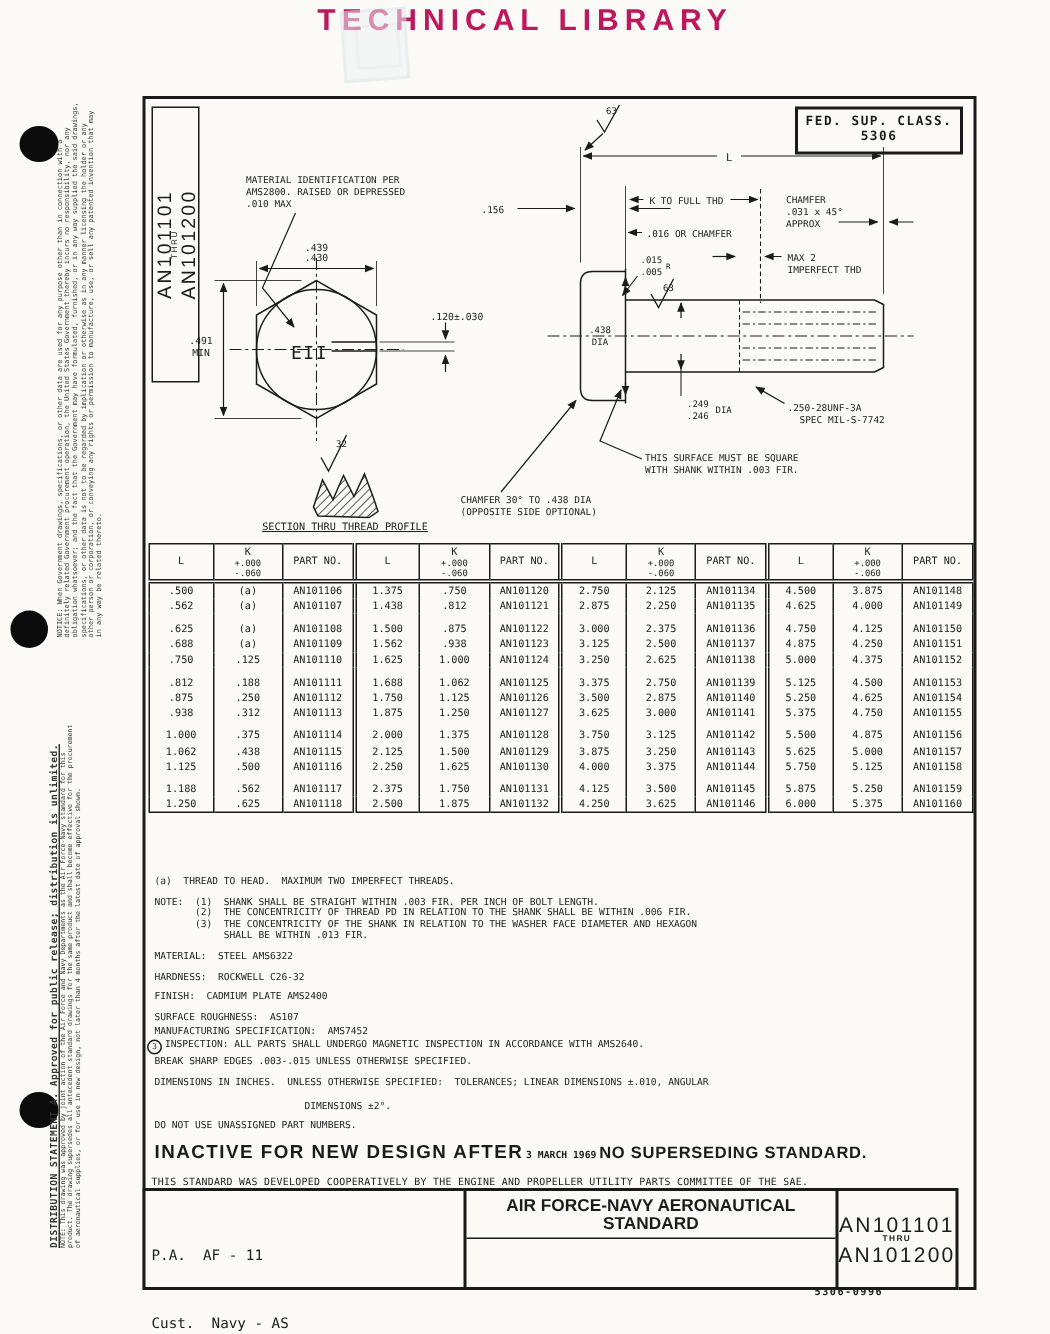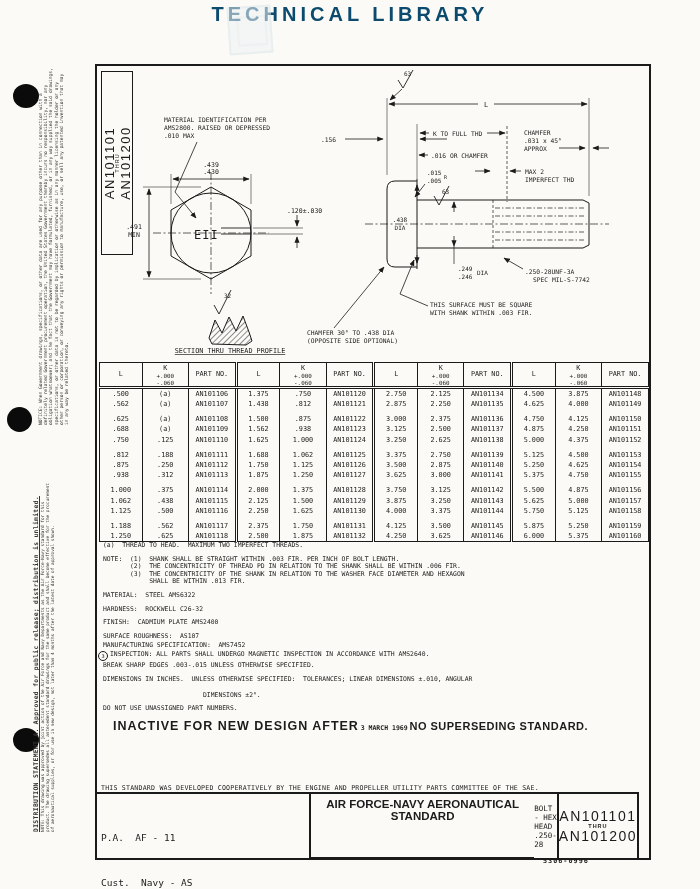--- a/index.html
+++ b/index.html
@@ -2,21 +2,21 @@
 <html><head>
 <meta charset="utf-8">
 <style>
   html,body{margin:0;padding:0;}
   body{width:700px;height:889px;background:#fbfaf6;position:relative;overflow:hidden;
        font-family:"DejaVu Sans Mono","Liberation Mono",monospace;color:#1b1b1b;}
   
   .wm{position:absolute;left:0;top:2px;width:700px;text-align:center;font-family:"Liberation Sans",sans-serif;}
   .wm-l1{font-size:8px;letter-spacing:1px;color:#c3c9cd;font-weight:bold;}
   .wm-l1 .brand{color:#c9bdb9;}
-  .wm-l2{font-size:20px;letter-spacing:4px;color:#0c4a6e;font-weight:bold;margin-top:1px;}
+  .wm-l2{font-size:20px;letter-spacing:4px;color:#be185d;font-weight:bold;margin-top:1px;}
   .wm-l3{font-size:8px;letter-spacing:2px;color:#bcc5cb;margin-top:1px;}
   .wm-logo{position:absolute;left:228px;top:6px;width:40px;height:44px;border:2px solid #dbe5ea;background:#eef3f5;opacity:.55;transform:rotate(-4deg);}
   .wm-logo:after{content:"";position:absolute;left:7px;top:8px;width:26px;height:26px;border:2px solid #e2eaee;}
   
   .hole{position:absolute;background:#0b0b0b;border-radius:50%;}
   
   .sheet{position:absolute;left:95px;top:64px;width:552px;height:792px;border:2px solid #1a1a1a;background:#fbfaf6;}
   
   .rot{transform-origin:0 0;transform:rotate(-90deg);font-size:4.6px;line-height:5.2px;color:#333;}
   .notice{position:absolute;left:38px;top:425px;width:358px;}
@@ -42,34 +42,34 @@
   .ptable{position:absolute;left:2px;top:296px;border-collapse:collapse;table-layout:fixed;}
   .ptable th,.ptable td{border-left:1px solid #1a1a1a;font-weight:normal;padding:0 1px;text-align:center;
       font-size:6.8px;line-height:10.2px;font-family:"DejaVu Sans Mono","Liberation Mono",monospace;}
   .ptable th{border-bottom:3px double #1a1a1a;}
   .ptable .gsep{border-left:3px double #1a1a1a;}
   .ptable tr.group-start td{padding-top:5px;}
   .ptable{border:1.5px solid #1a1a1a;}
   .kh{font-size:5.9px;line-height:6.3px;}
   .colL{width:40px;}.colK{width:44px;}.colP{width:44px;}
   
-  .notes{position:absolute;left:6px;top:476px;width:516px;font-size:6.4px;line-height:7.6px;}
+  .notes{position:absolute;left:6px;top:518px;width:516px;font-size:6.4px;line-height:7.6px;}
   .pre{white-space:pre;}
   .n{margin-top:6px;}
   .tight{margin-top:1.5px;}
   .indent{margin-left:100px;margin-top:8px;}
-  .inactive{margin-top:10px;margin-left:10px;font-family:"Liberation Sans",sans-serif;}
+  .inactive{margin-top:10px;font-family:"Liberation Sans",sans-serif;}
   .inactive .big{font-size:12.5px;font-weight:bold;letter-spacing:1px;}
   .inactive .date{font-size:6.5px;font-weight:bold;font-family:"DejaVu Sans Mono",monospace;}
   .inactive .big2{font-size:11px;font-weight:bold;letter-spacing:.5px;}
   .sae{position:absolute;left:4px;bottom:66px;font-size:6.6px;letter-spacing:.2px;}
   
   .tblock{position:absolute;left:-2px;bottom:-2px;width:540px;height:64px;border:2px solid #1a1a1a;display:flex;background:#fbfaf6;}
   .tb-left{width:220px;border-right:2px solid #1a1a1a;font-size:9.5px;line-height:15px;padding:6px 0 0 4px;box-sizing:border-box;}
-  .tb-mid{width:253px;border-right:2px solid #1a1a1a;display:flex;flex-direction:row;}
+  .tb-mid{width:253px;border-right:2px solid #1a1a1a;display:flex;flex-direction:column;}
   .tb-title{border-bottom:1.5px solid #1a1a1a;text-align:center;font-family:"Liberation Sans",sans-serif;
             font-weight:bold;font-size:11.5px;padding:4px 0 3px 0;}
   .tb-sub{flex:1;display:flex;align-items:center;justify-content:center;font-size:7.5px;}
   .tb-right{flex:1;display:flex;flex-direction:column;align-items:center;justify-content:center;
             font-family:"Liberation Sans",sans-serif;}
   .tb-pn{font-size:14px;letter-spacing:1.5px;line-height:13px;}
   .tb-thru{font-size:5.5px;letter-spacing:1px;line-height:7px;font-weight:bold;}
   .docnum{position:absolute;left:543px;top:857px;font-size:6.8px;letter-spacing:1px;font-weight:bold;}
   .insp-row{display:flex;align-items:flex-start;margin-top:1.5px;}
   .insp-row .circ{margin-left:-5px;margin-right:2px;flex:none;}
@@ -101,20 +101,24 @@
 <div class="sheet">
 
   <div class="side-label">
     <div class="side-label-inner">
       <div class="sl-big">AN101101</div>
       <div class="sl-small">THRU</div>
       <div class="sl-big">AN101200</div>
     </div>
   </div>
 
+  <div class="fedsup">
+    <div>FED. SUP. CLASS.</div>
+    <div>5306</div>
+  </div>
 
   <svg class="drawsvg" viewBox="0 0 552 298">
     <defs>
       <marker id="ah" viewBox="0 0 10 10" refX="9" refY="5" markerWidth="8" markerHeight="8" orient="auto-start-reverse">
         <path d="M0,1L10,5L0,9z" fill="#1b1b1b"></path>
       </marker>
       <pattern id="hatch" width="4" height="4" patternTransform="rotate(45)" patternUnits="userSpaceOnUse">
         <line x1="0" y1="0" x2="0" y2="4" stroke="#444" stroke-width="1.2"></line>
       </pattern>
     </defs>
@@ -461,21 +465,20 @@
   <div class="sae">THIS STANDARD WAS DEVELOPED COOPERATIVELY BY THE ENGINE AND PROPELLER UTILITY PARTS COMMITTEE OF THE SAE.</div>
 
   <div class="tblock">
     <div class="tb-left pre">
       <div class="pre">P.A.  AF - 11</div>
       <div class="pre">Cust.  Navy - AS</div>
       
     </div>
     <div class="tb-mid">
       <div class="tb-title">AIR FORCE-NAVY AERONAUTICAL STANDARD</div>
-      <div class="tb-sub">BOLT - HEX HEAD .250-28</div>
     </div>
     <div class="tb-right">
       <div class="tb-pn">AN101101</div>
       <div class="tb-thru">THRU</div>
       <div class="tb-pn">AN101200</div>
     </div>
   </div>
 </div>
 
 <div class="docnum">5306-0996</div>

